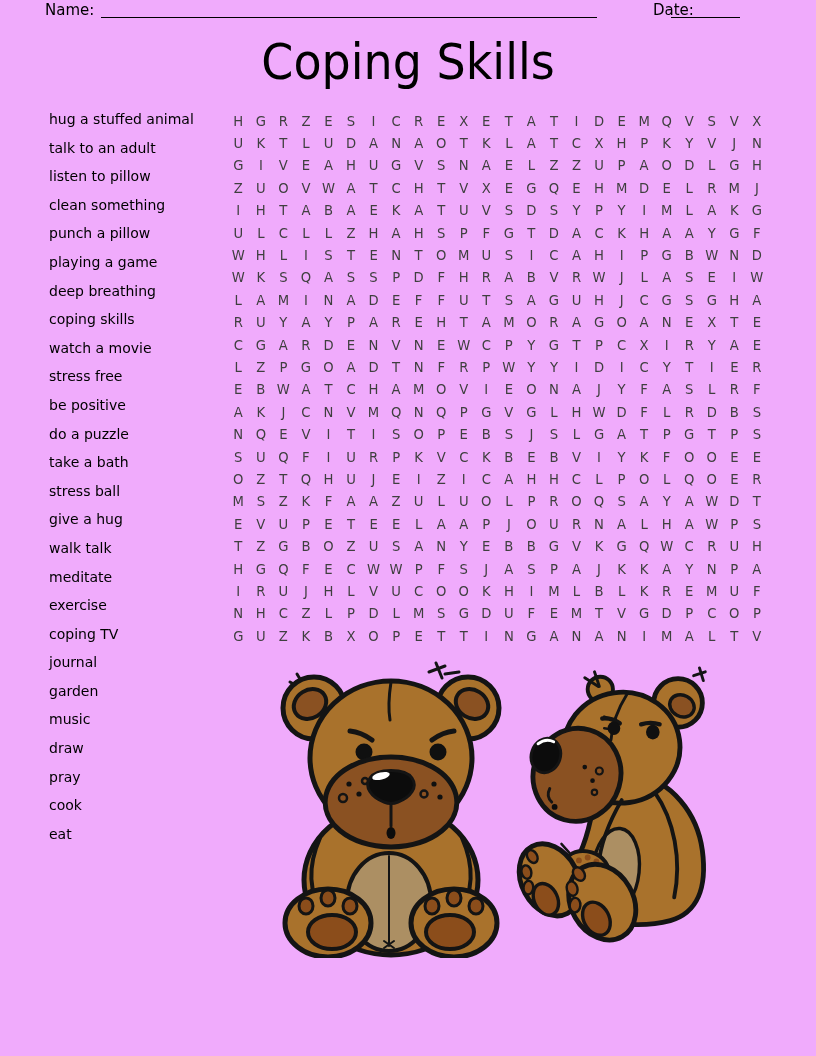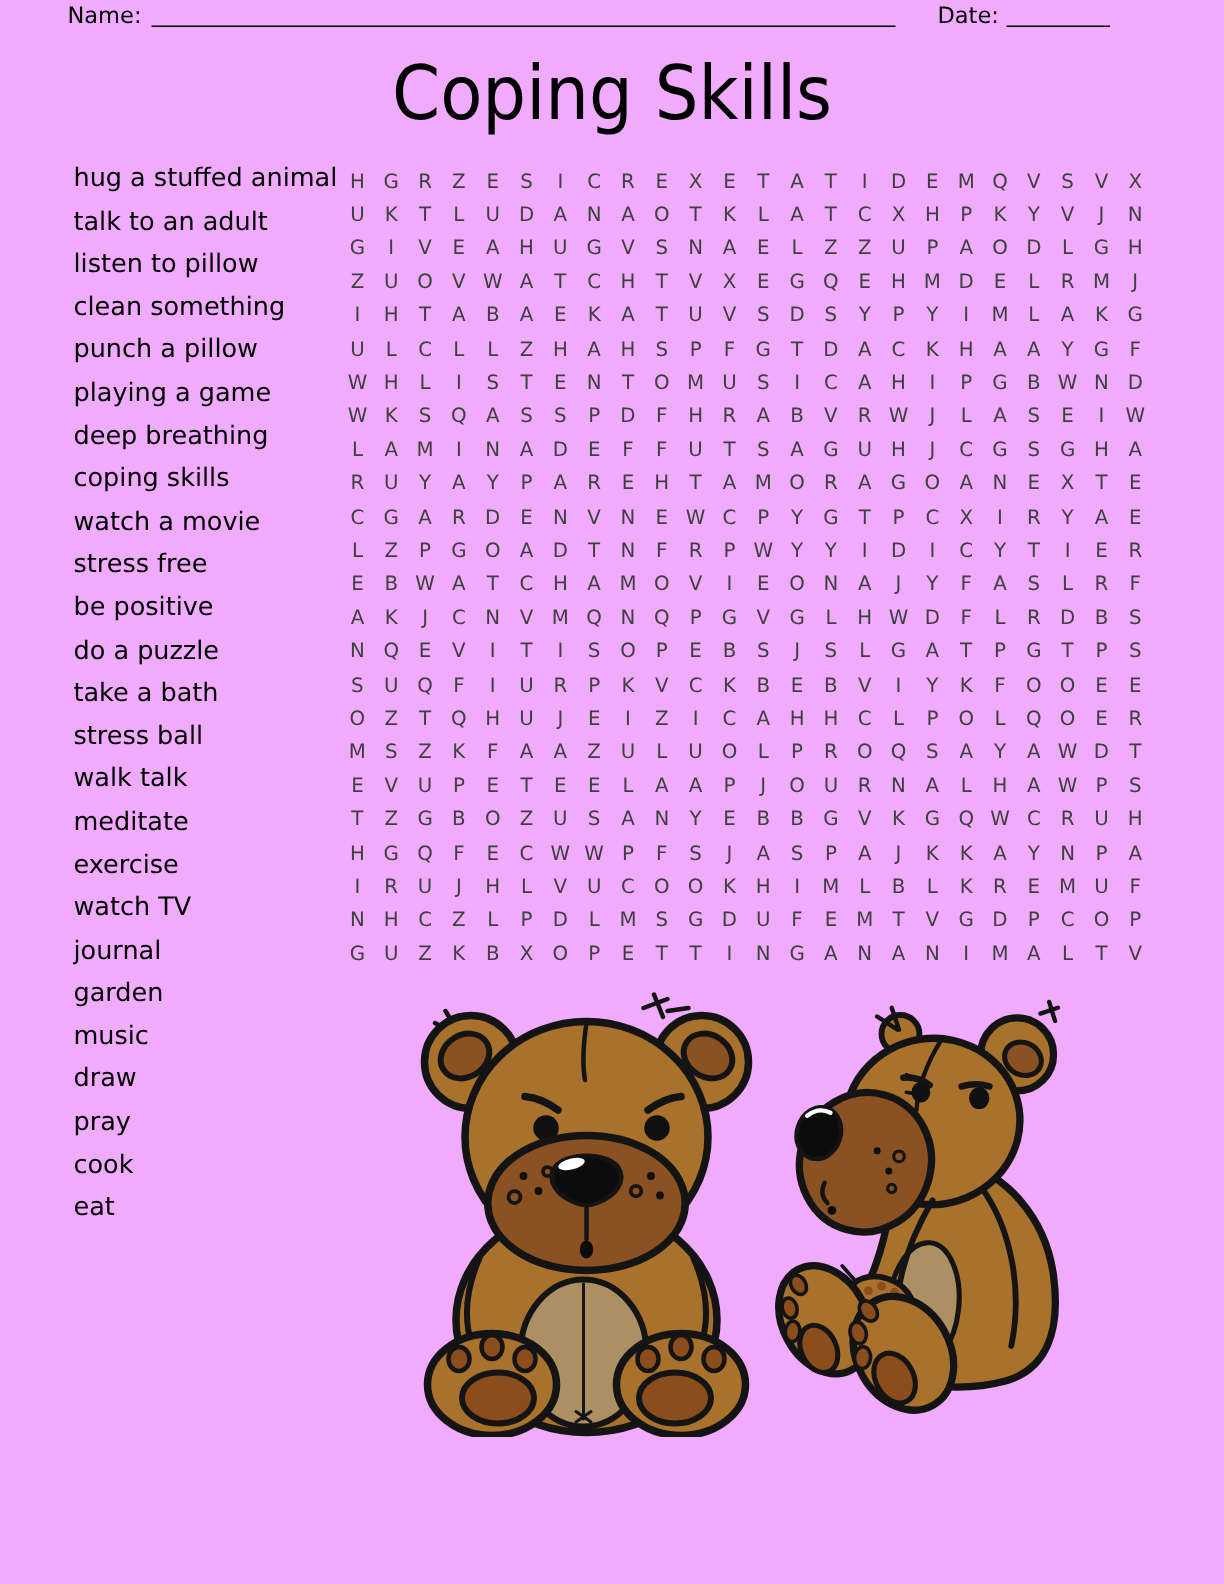--- a/index.html
+++ b/index.html
@@ -2,28 +2,28 @@
 <html style="--body: #A9722C; --snout: #8A5122; --belly: #AC8F63; --paw-pad: #8B4D1B; --outline: #141414;"><head>
 <meta charset="utf-8">
 <style>
   html,body { margin:0; padding:0; background:#fff; }
   .page { position:relative; width:816px; height:1056px; background:#f0abfc; overflow:hidden;
           font-family:"DejaVu Sans", sans-serif; color:#000; }
 
   .hdr-label { position:absolute; font-size:15px; }
   .name-label { left:45px; top:1px; }
   .name-line { position:absolute; left:101px; top:0; width:496px; height:17px; border-bottom:1.5px solid #000; }
-  .date-label { left:625px; top:1px; }
+  .date-label { left:653px; top:1px; }
   .date-line { position:absolute; left:671px; top:0; width:69px; height:17px; border-bottom:1.5px solid #000; }
 
   .title { position:absolute; left:0; top:33px; width:816px; text-align:center;
            font-size:50px; transform:scaleX(.92); white-space:nowrap; }
 
   .word-list { position:absolute; left:49px; top:105px; }
-  .word-item { font-size:17px; height:28.6px; line-height:28.6px; white-space:nowrap; }
+  .word-item { font-size:14px; height:28.6px; line-height:28.6px; white-space:nowrap; }
 
   .grid { position:absolute; left:227px; top:110px; display:grid;
           grid-template-columns:repeat(24, 22.55px); grid-auto-rows:22.4px; }
   .cell { display:flex; align-items:center; justify-content:center; font-size:13.2px; color:#3f3f3f; }
 
   .bears { position:absolute; left:264px; top:660px; width:460px; height:300px; }
   .bear-front { position:absolute; left:0; top:0; }
   .bear-side  { position:absolute; left:240px; top:6px; }
 </style>
 </head>
@@ -46,24 +46,25 @@
       <div class="word-item">punch a pillow</div>
       <div class="word-item">playing a game</div>
       <div class="word-item">deep breathing</div>
       <div class="word-item">coping skills</div>
       <div class="word-item">watch a movie</div>
       <div class="word-item">stress free</div>
       <div class="word-item">be positive</div>
       <div class="word-item">do a puzzle</div>
       <div class="word-item">take a bath</div>
       <div class="word-item">stress ball</div>
+      <div class="word-item">give a hug</div>
       <div class="word-item">walk talk</div>
       <div class="word-item">meditate</div>
       <div class="word-item">exercise</div>
-      <div class="word-item">watch TV</div>
+      <div class="word-item">coping TV</div>
       <div class="word-item">journal</div>
       <div class="word-item">garden</div>
       <div class="word-item">music</div>
       <div class="word-item">draw</div>
       <div class="word-item">pray</div>
       <div class="word-item">cook</div>
       <div class="word-item">eat</div>
     </div>
 
   <div class="grid">

